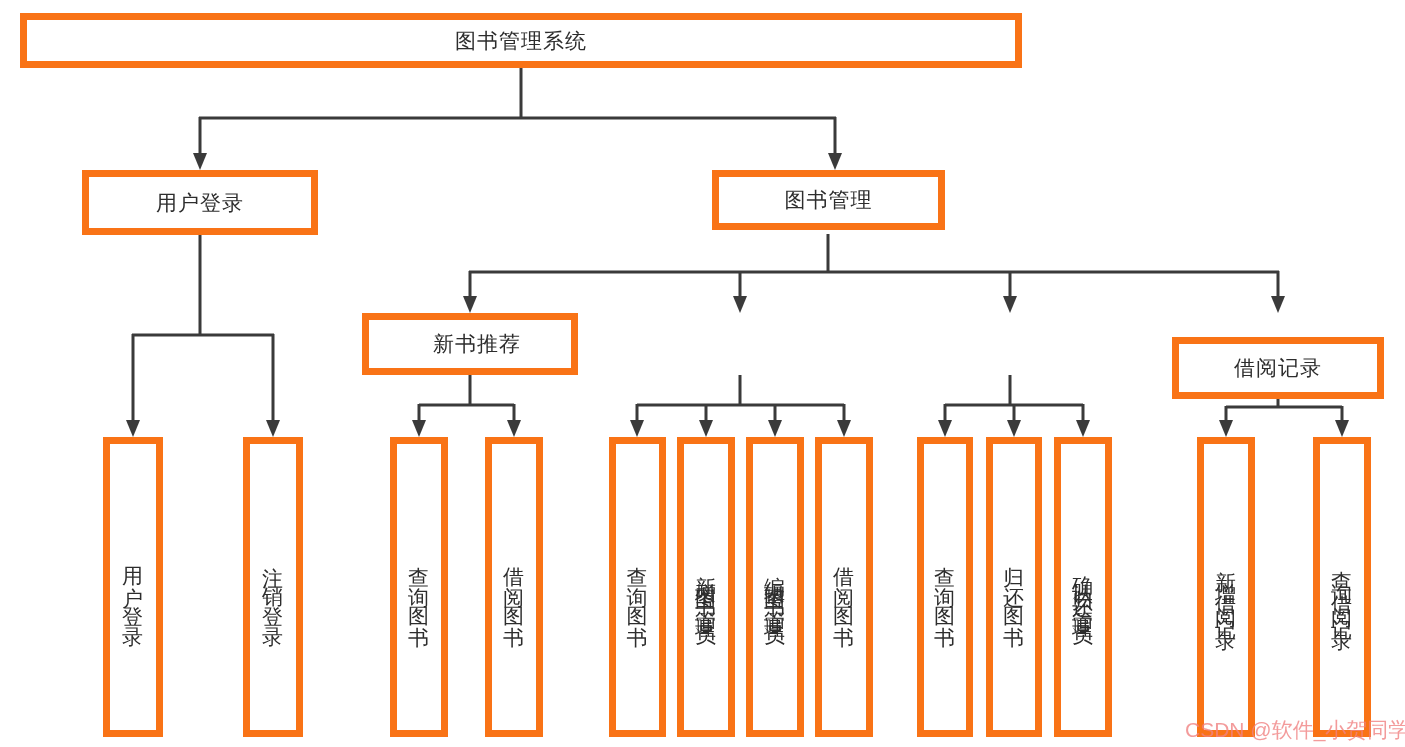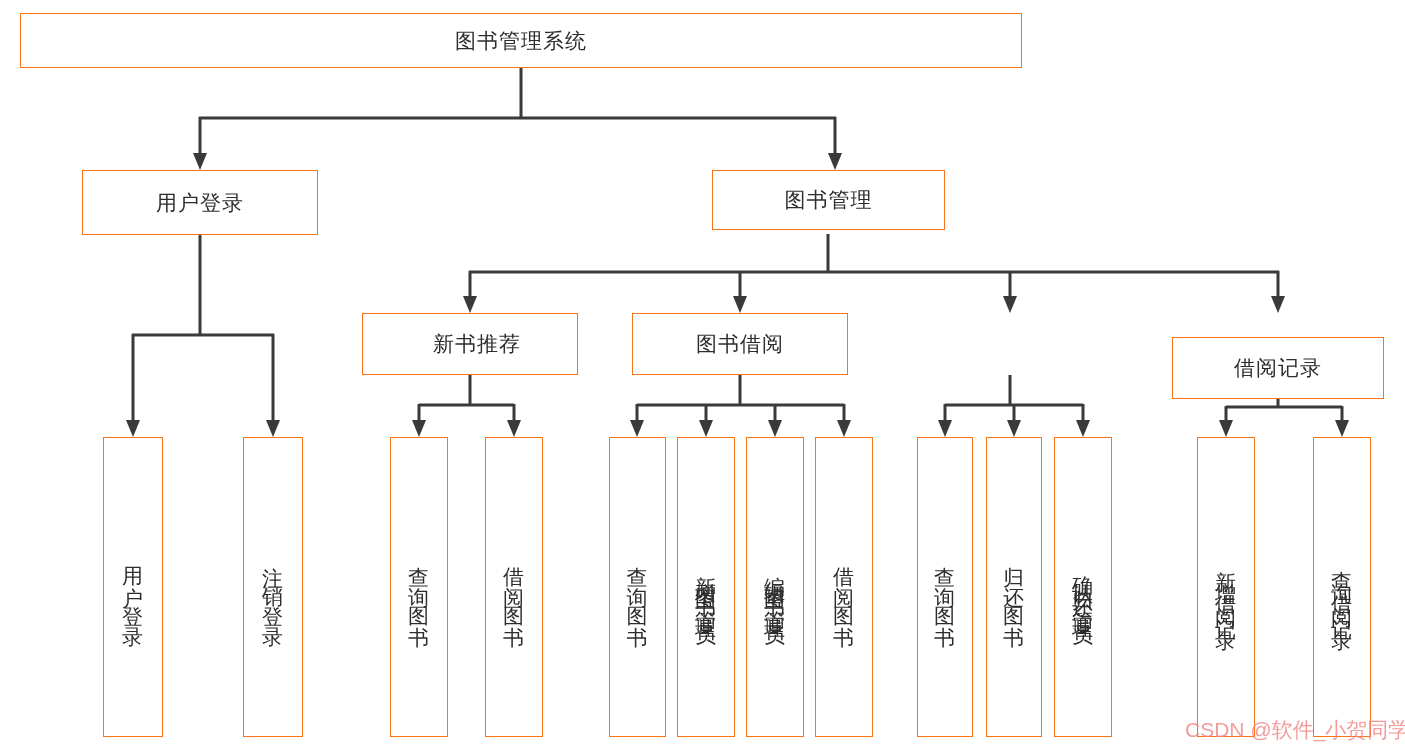--- a/index.html
+++ b/index.html
@@ -22,21 +22,21 @@
   .connectors {
     position: absolute;
     left: 0;
     top: 0;
     width: 1405px;
     height: 747px;
   }
   .box {
     position: absolute;
     background: #ffffff;
-    border: 1px solid #f97316;
+    border: 7px solid #f97316;
     box-sizing: border-box;
     display: flex;
     align-items: center;
     justify-content: center;
     color: #2d2d2d;
     font-size: 21px;
     letter-spacing: 1px;
     z-index: 2;
   }
   .leaf {
@@ -104,21 +104,20 @@
       <polygon points="1335,420 1349,420 1342,437"></polygon>
     </g>
   </svg>
 
   <div class="box" style="left:20px; top:13px; width:1002px; height:55px;">图书管理系统</div>
 
   <div class="box" style="left:82px; top:170px; width:236px; height:65px;">用户登录</div>
   <div class="box" style="left:712px; top:170px; width:233px; height:60px;">图书管理</div>
 
   <div class="box" style="left:362px; top:313px; width:216px; height:62px;padding-left:14px;">新书推荐</div>
-  <div class="box" style="left:632px; top:313px; width:216px; height:62px;">图书借阅</div>
   <div class="box" style="left:1172px; top:313px; width:212px; height:62px;margin-top:24px;">借阅记录</div>
 
   <div class="box leaf" style="left:103px; top:437px; width:60px; height:300px;">用户登录</div>
   <div class="box leaf" style="left:243px; top:437px; width:60px; height:300px;">注销登录</div>
 
   <div class="box leaf" style="left:390px; top:437px; width:58px; height:300px;">查询图书</div>
   <div class="box leaf" style="left:485px; top:437px; width:58px; height:300px;">借阅图书</div>
 
   <div class="box leaf" style="left:609px; top:437px; width:57px; height:300px;">查询图书</div>
   <div class="box leaf v9" style="left:677px; top:437px; width:58px; height:300px;">新增图书（管理员）</div>

